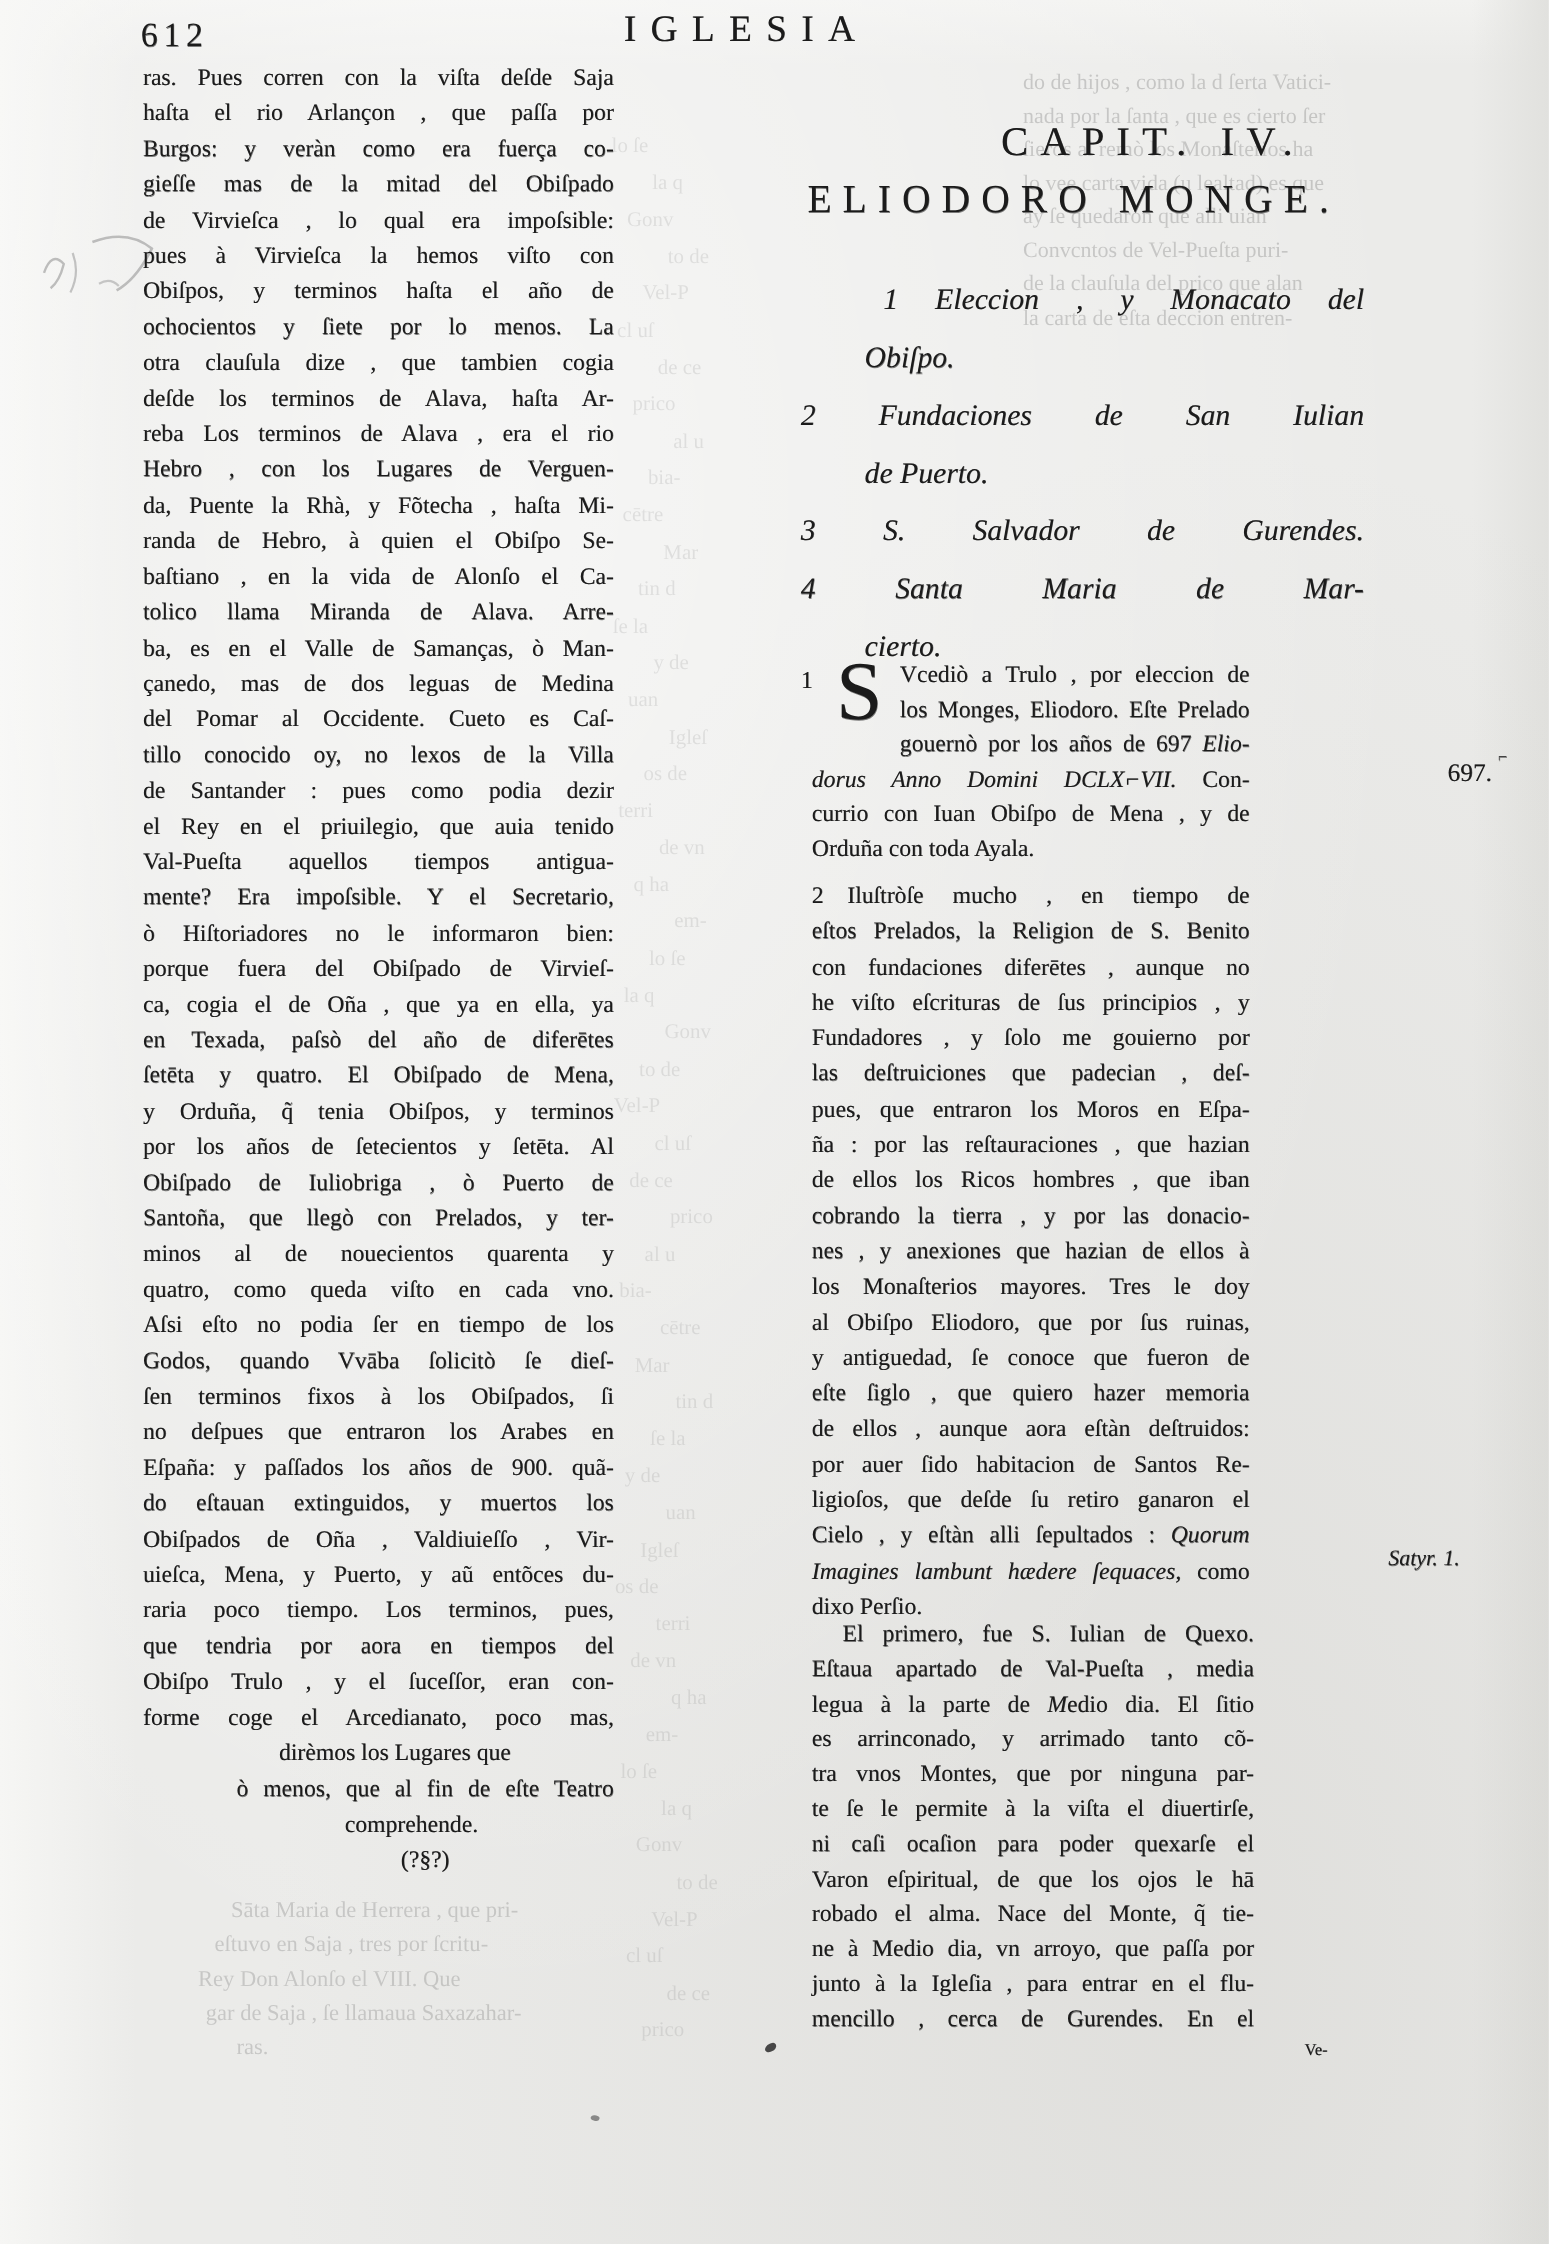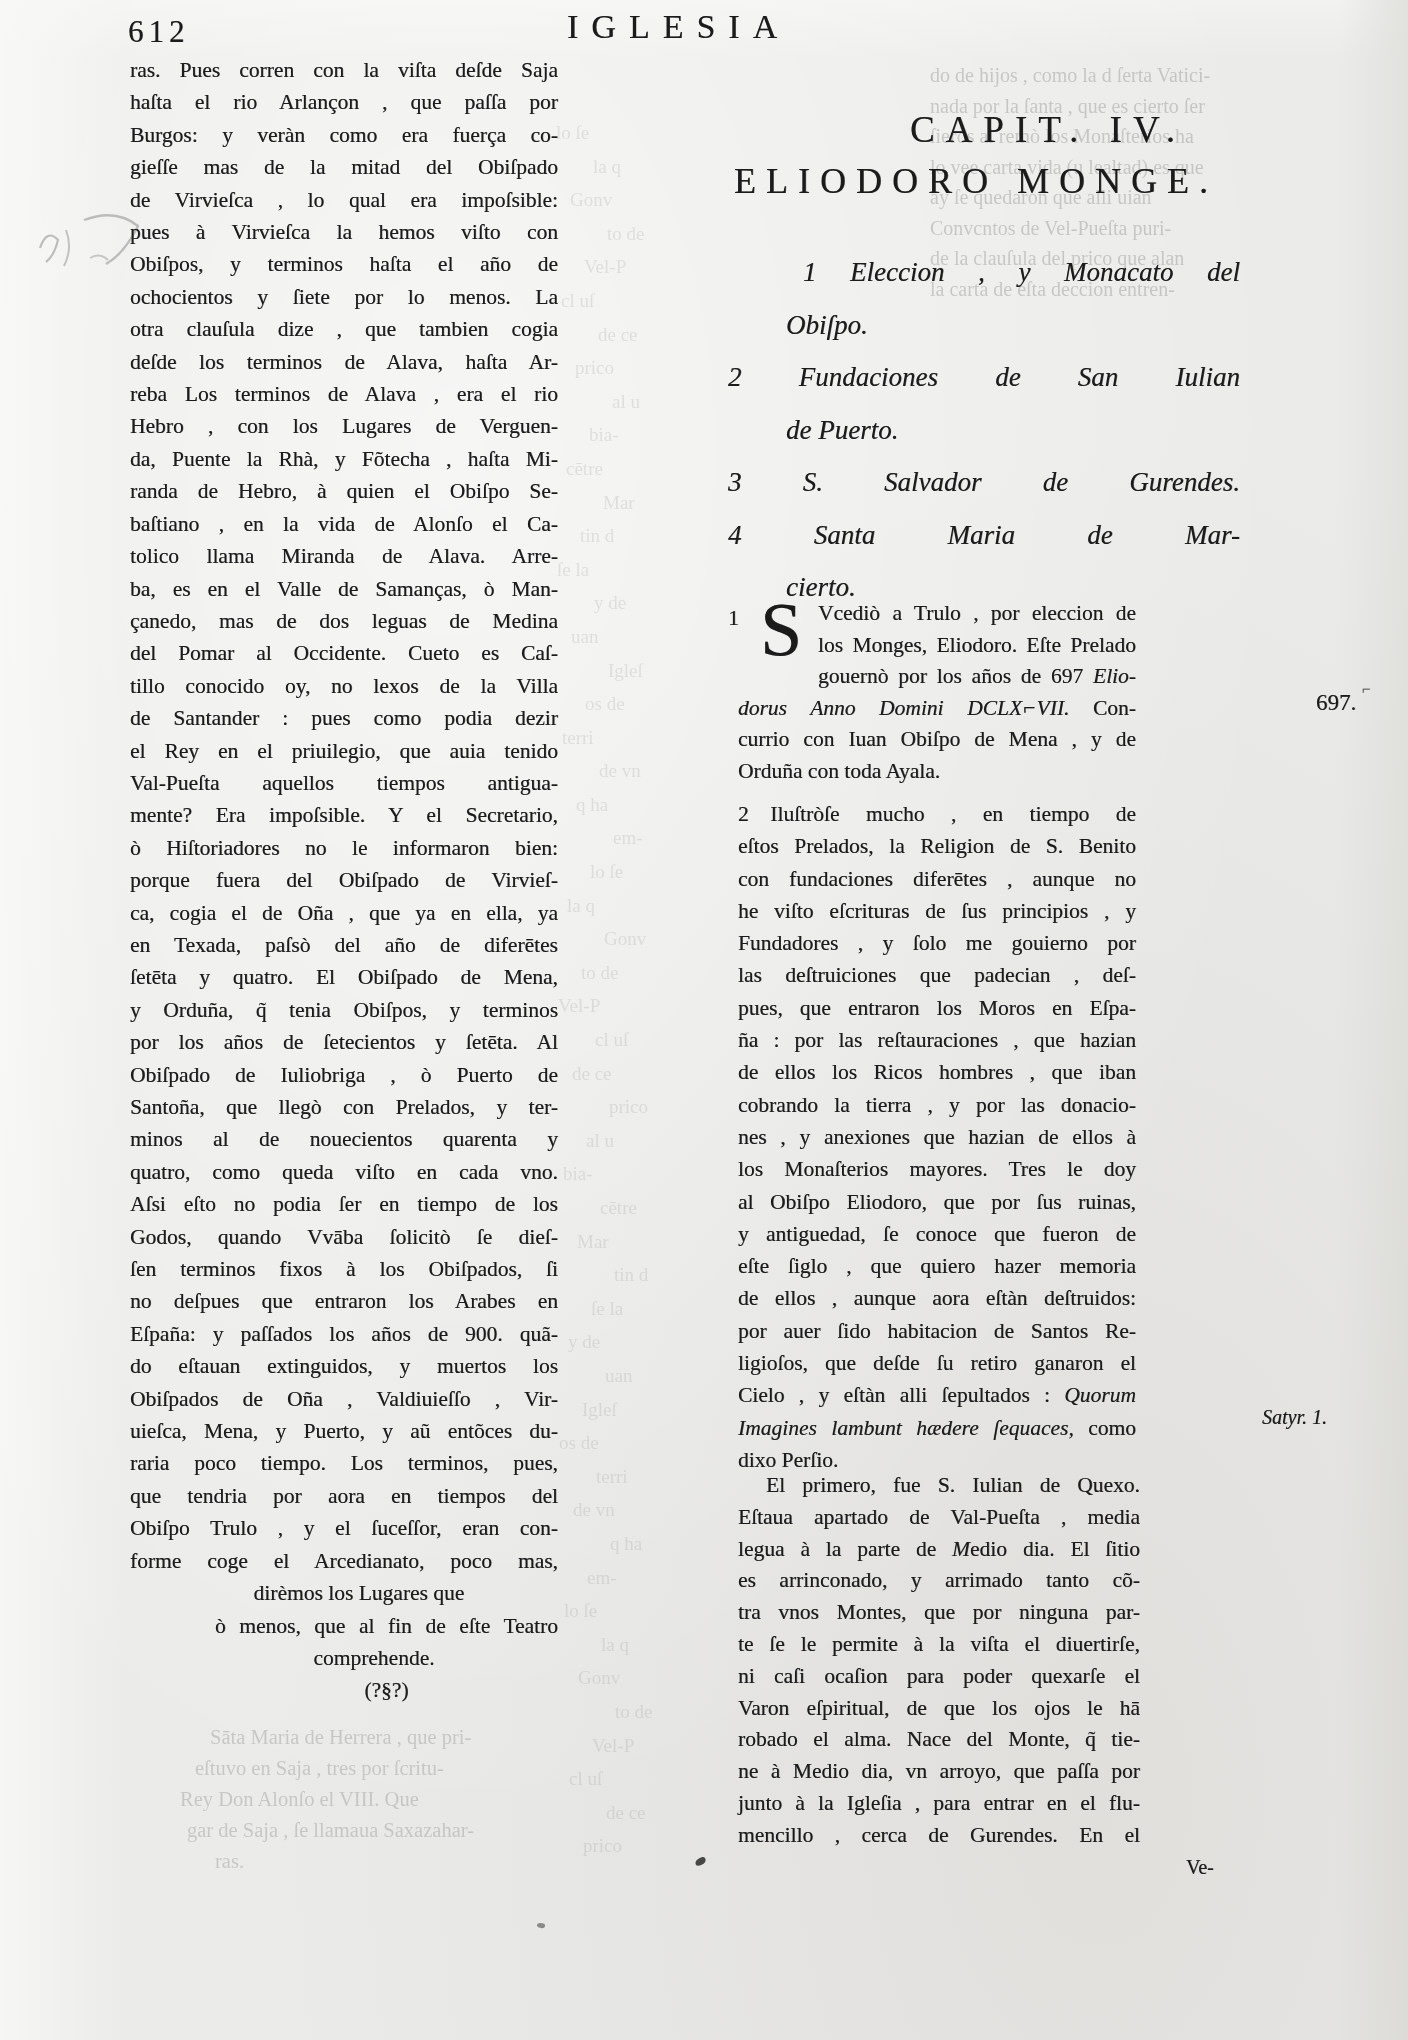--- a/index.html
+++ b/index.html
@@ -52,21 +52,21 @@
   .d30{margin-left:30px;}
   .d60{margin-left:60px;}
   .d85{margin-left:85px;}
   .ml75{margin-left:75px;}
   #dropS{position:absolute;left:22px;top:0px;font-size:76px;line-height:62px;}
   #p1num{position:absolute;left:-10px;top:7px;font-size:22px;}
   
   #mnyear{left:1316px;top:690px;font-size:23px;}
   #mnyear .tick{position:absolute;right:-14px;top:-9px;font-size:15px;opacity:.8;}
   #mnsatyr{left:1262px;top:1406px;font-size:20px;font-style:italic;}
-  #catchword{left:1186px;top:1856px;font-size:20px;}
+  #catchword{left:1186px;top:1856px;font-size:15px;}
   
   .ghost{color:#6d6d6d;filter:blur(0.7px);}
   .gln{line-height:30.5px;text-align:left;}
   #ghost-tr{left:930px;top:60px;width:345px;font-size:20px;opacity:.30;}
   #ghost-bl{left:175px;top:1722px;width:430px;font-size:20.5px;opacity:.28;filter:blur(0.5px);}
   #ghost-bl .gln{line-height:31px;}
   .ml0{margin-left:0}.ml5{margin-left:5px}.ml12{margin-left:12px}.ml20{margin-left:20px}.ml35{margin-left:35px}.ml40{margin-left:40px}
   #ghost-gutter{left:556px;top:116px;width:178px;font-size:19px;opacity:.13;filter:blur(0.6px);color:#555;}
   #ghost-gutter .gln{line-height:33.6px;white-space:nowrap;}
   

